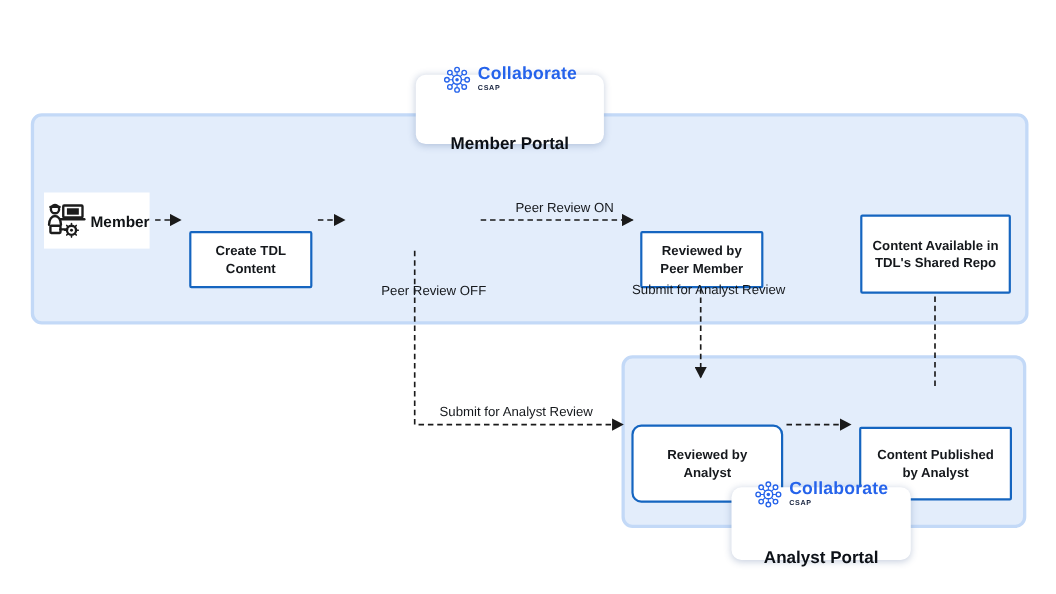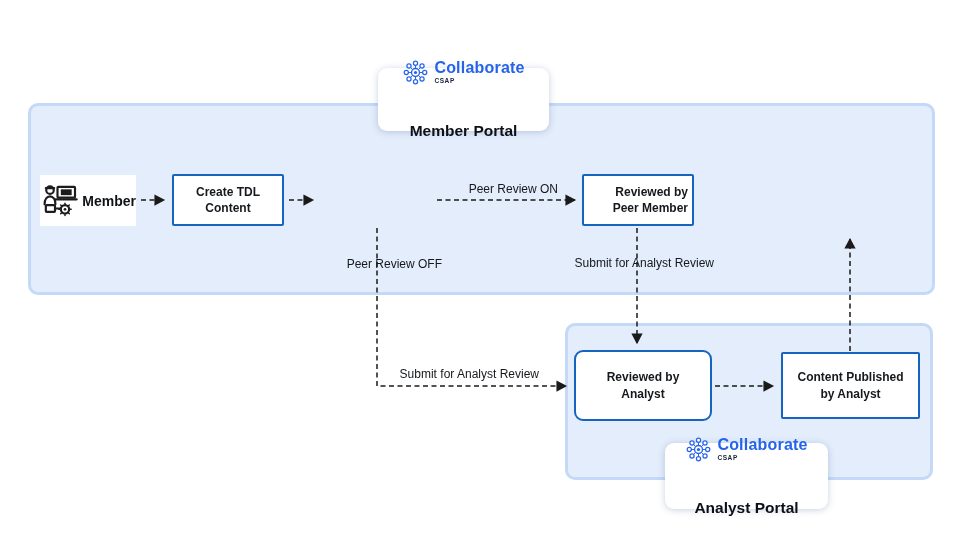--- a/index.html
+++ b/index.html
@@ -9,21 +9,21 @@
   }
   .container {
     position:absolute; background:#E3EDFB; border:3px solid #C3D9F7;
     border-radius:10px; box-sizing:border-box; z-index:1;
   }
   .arrows { position:absolute; left:0; top:0; z-index:2; }
   .node {
     position:absolute; background:#ffffff; border:2.5px solid #1565C0;
     border-radius:2px; box-sizing:border-box; display:flex; align-items:center;
     justify-content:center; text-align:center; font-weight:bold; font-size:12px;
-    color:#15181c; line-height:1.35; z-index:3; padding:4px;
+    color:#15181c; line-height:1.35; z-index:3; padding:4px;margin-top:36px;
   }
   .node.rounded { border-radius:9px; }
   .actor {
     position:absolute; background:#ffffff; display:flex; align-items:center;
     justify-content:space-between; font-weight:bold; font-size:14px; color:#101316;
     z-index:3; gap:1px; box-sizing:border-box;
   }
   .edge-label {
     position:absolute; font-weight:normal; font-size:12px; color:#15181c;
     text-align:right; z-index:4; white-space:nowrap;
@@ -77,22 +77,25 @@
       <circle cx="30" cy="34" r="5"></circle>
       <circle cx="30" cy="34" r="1.6" fill="#1c1c1c" stroke="none"></circle>
       <path d="M30,27.8 V26.6 M30,40.2 V41.4 M23.8,34 H22.6 M36.2,34 H37.4 M25.7,29.7 l-0.9,-0.9 M34.3,38.3 l0.9,0.9 M25.7,38.3 l-0.9,0.9 M34.3,29.7 l0.9,-0.9" stroke-width="1.8"></path>
     </svg>
     <span>Member</span>
   </div>
 
   <div class="node" style="left:172px; top:174px; width:112px; height:52px;">
     <span>Create TDL Content</span>
   </div>
-  <div class="node" style="left:582px; top:174px; width:112px; height:52px;text-align:right;">
+  <div class="node" style="left:582px; top:174px; width:112px; height:52px;">
     <span>Reviewed by Peer Member</span>
+  </div>
+  <div class="node" style="left:782px; top:159px; width:137px; height:72px;">
+    <span>Content Available in TDL's Shared Repo</span>
   </div>
 
   <div class="node rounded" style="left:574px; top:350px; width:138px; height:71px; padding:4px 20px;">
     <span>Reviewed by Analyst</span>
   </div>
   <div class="node" style="left:781px; top:352px; width:139px; height:67px; border-width:2px; padding:4px 10px;text-align:center;">
     <span>Content Published by Analyst</span>
   </div>
 
   <div class="edge-label" style="left:443px; top:182px; width:115px;">

